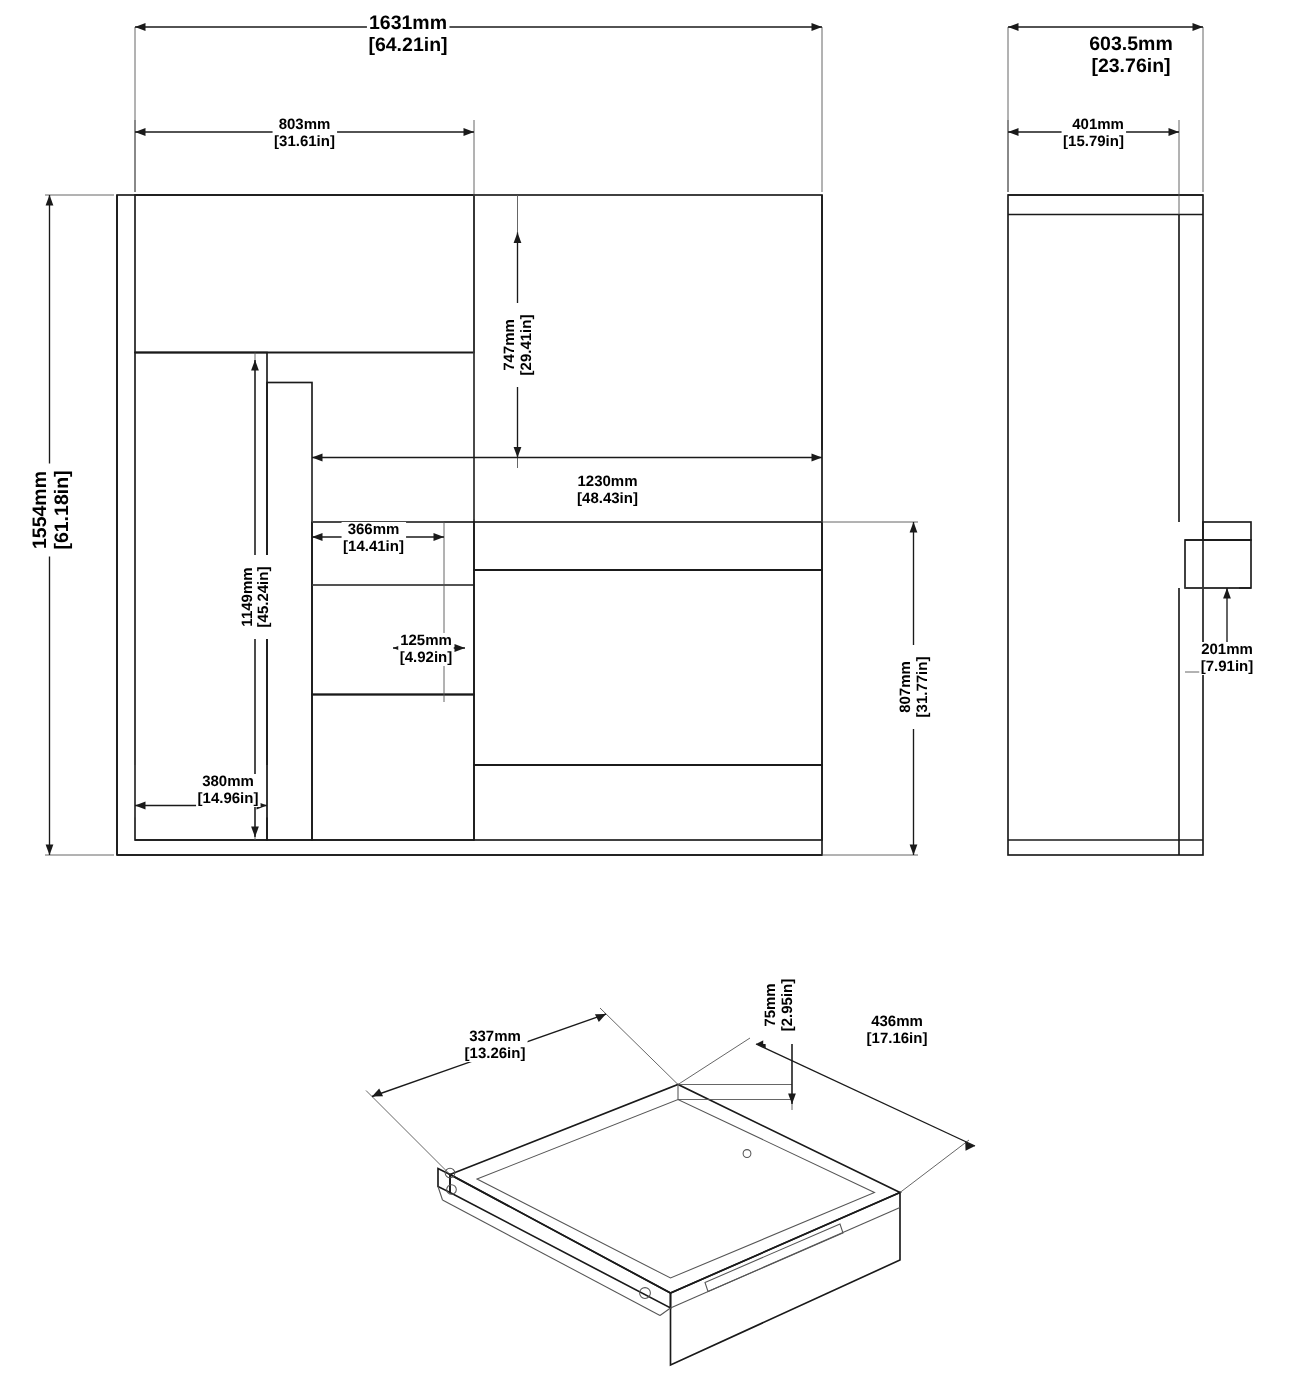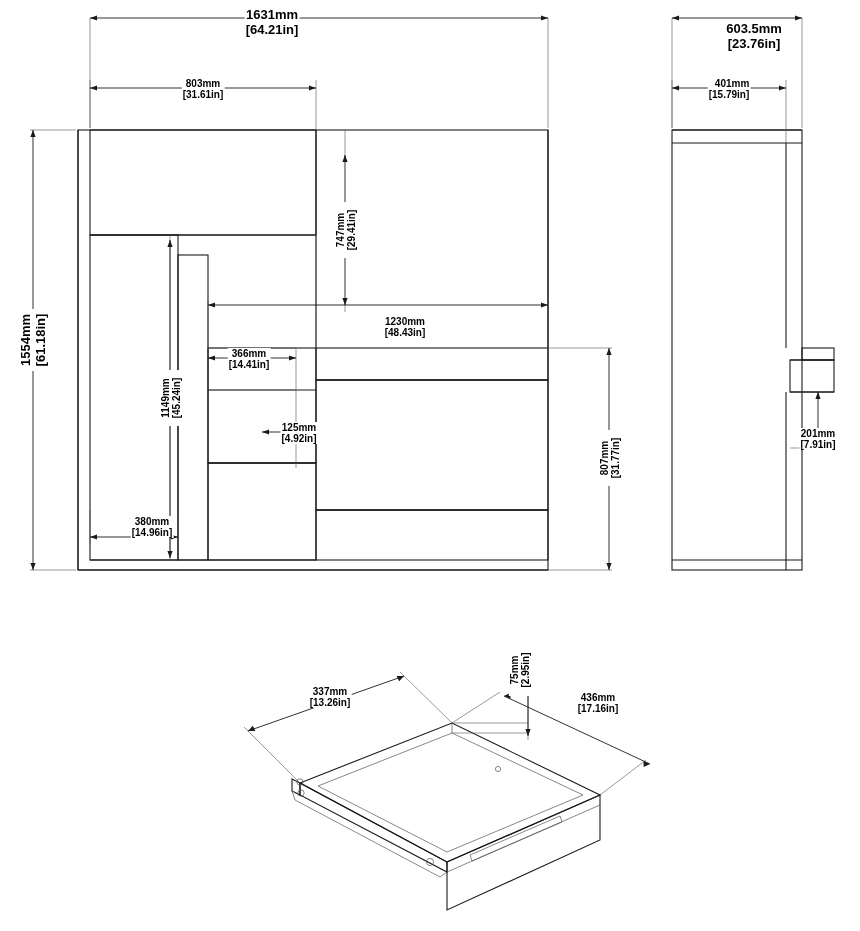--- a/index.html
+++ b/index.html
@@ -255,21 +255,21 @@
   <div class="dim-label size-mid" style="left:405px; top:294px; transform:translateX(-50%);margin-top:22px;">
     <span class="l1">1230mm</span>
     <span class="l2">[48.43in]</span>
   </div>
 
   <div class="dim-label size-mid" style="left:249px; top:348px; transform:translateX(-50%);">
     <span class="l1">366mm</span>
     <span class="l2">[14.41in]</span>
   </div>
 
-  <div class="dim-label size-mid" style="left:299px; top:422px; transform:translateX(-50%);">
+  <div class="dim-label size-mid" style="left:284px; top:422px; transform:translateX(-50%);">
     <span class="l1">125mm</span>
     <span class="l2">[4.92in]</span>
   </div>
 
   <div class="dim-label size-mid" style="left:152px; top:516px; transform:translateX(-50%);">
     <span class="l1">380mm</span>
     <span class="l2">[14.96in]</span>
   </div>
 
   <div class="dim-label size-big rot-90" style="left:3px; top:340px; width:60px; transform:translate(0,-50%) rotate(-90deg);">
@@ -310,18 +310,18 @@
   <div class="dim-label size-mid" style="left:330px; top:686px; transform:translateX(-50%);">
     <span class="l1">337mm</span>
     <span class="l2">[13.26in]</span>
   </div>
 
   <div class="dim-label size-mid rot-90" style="left:494px; top:670px; width:50px; transform:translate(0,-50%) rotate(-90deg);">
     <span class="l1">75mm</span>
     <span class="l2">[2.95in]</span>
   </div>
 
-  <div class="dim-label size-mid" style="left:598px; top:692px; transform:translateX(-50%);">
+  <div class="dim-label size-mid" style="left:598px; top:676px; transform:translateX(-50%);">
     <span class="l1">436mm</span>
     <span class="l2">[17.16in]</span>
   </div>
 
 </div>
 
 </body></html>

